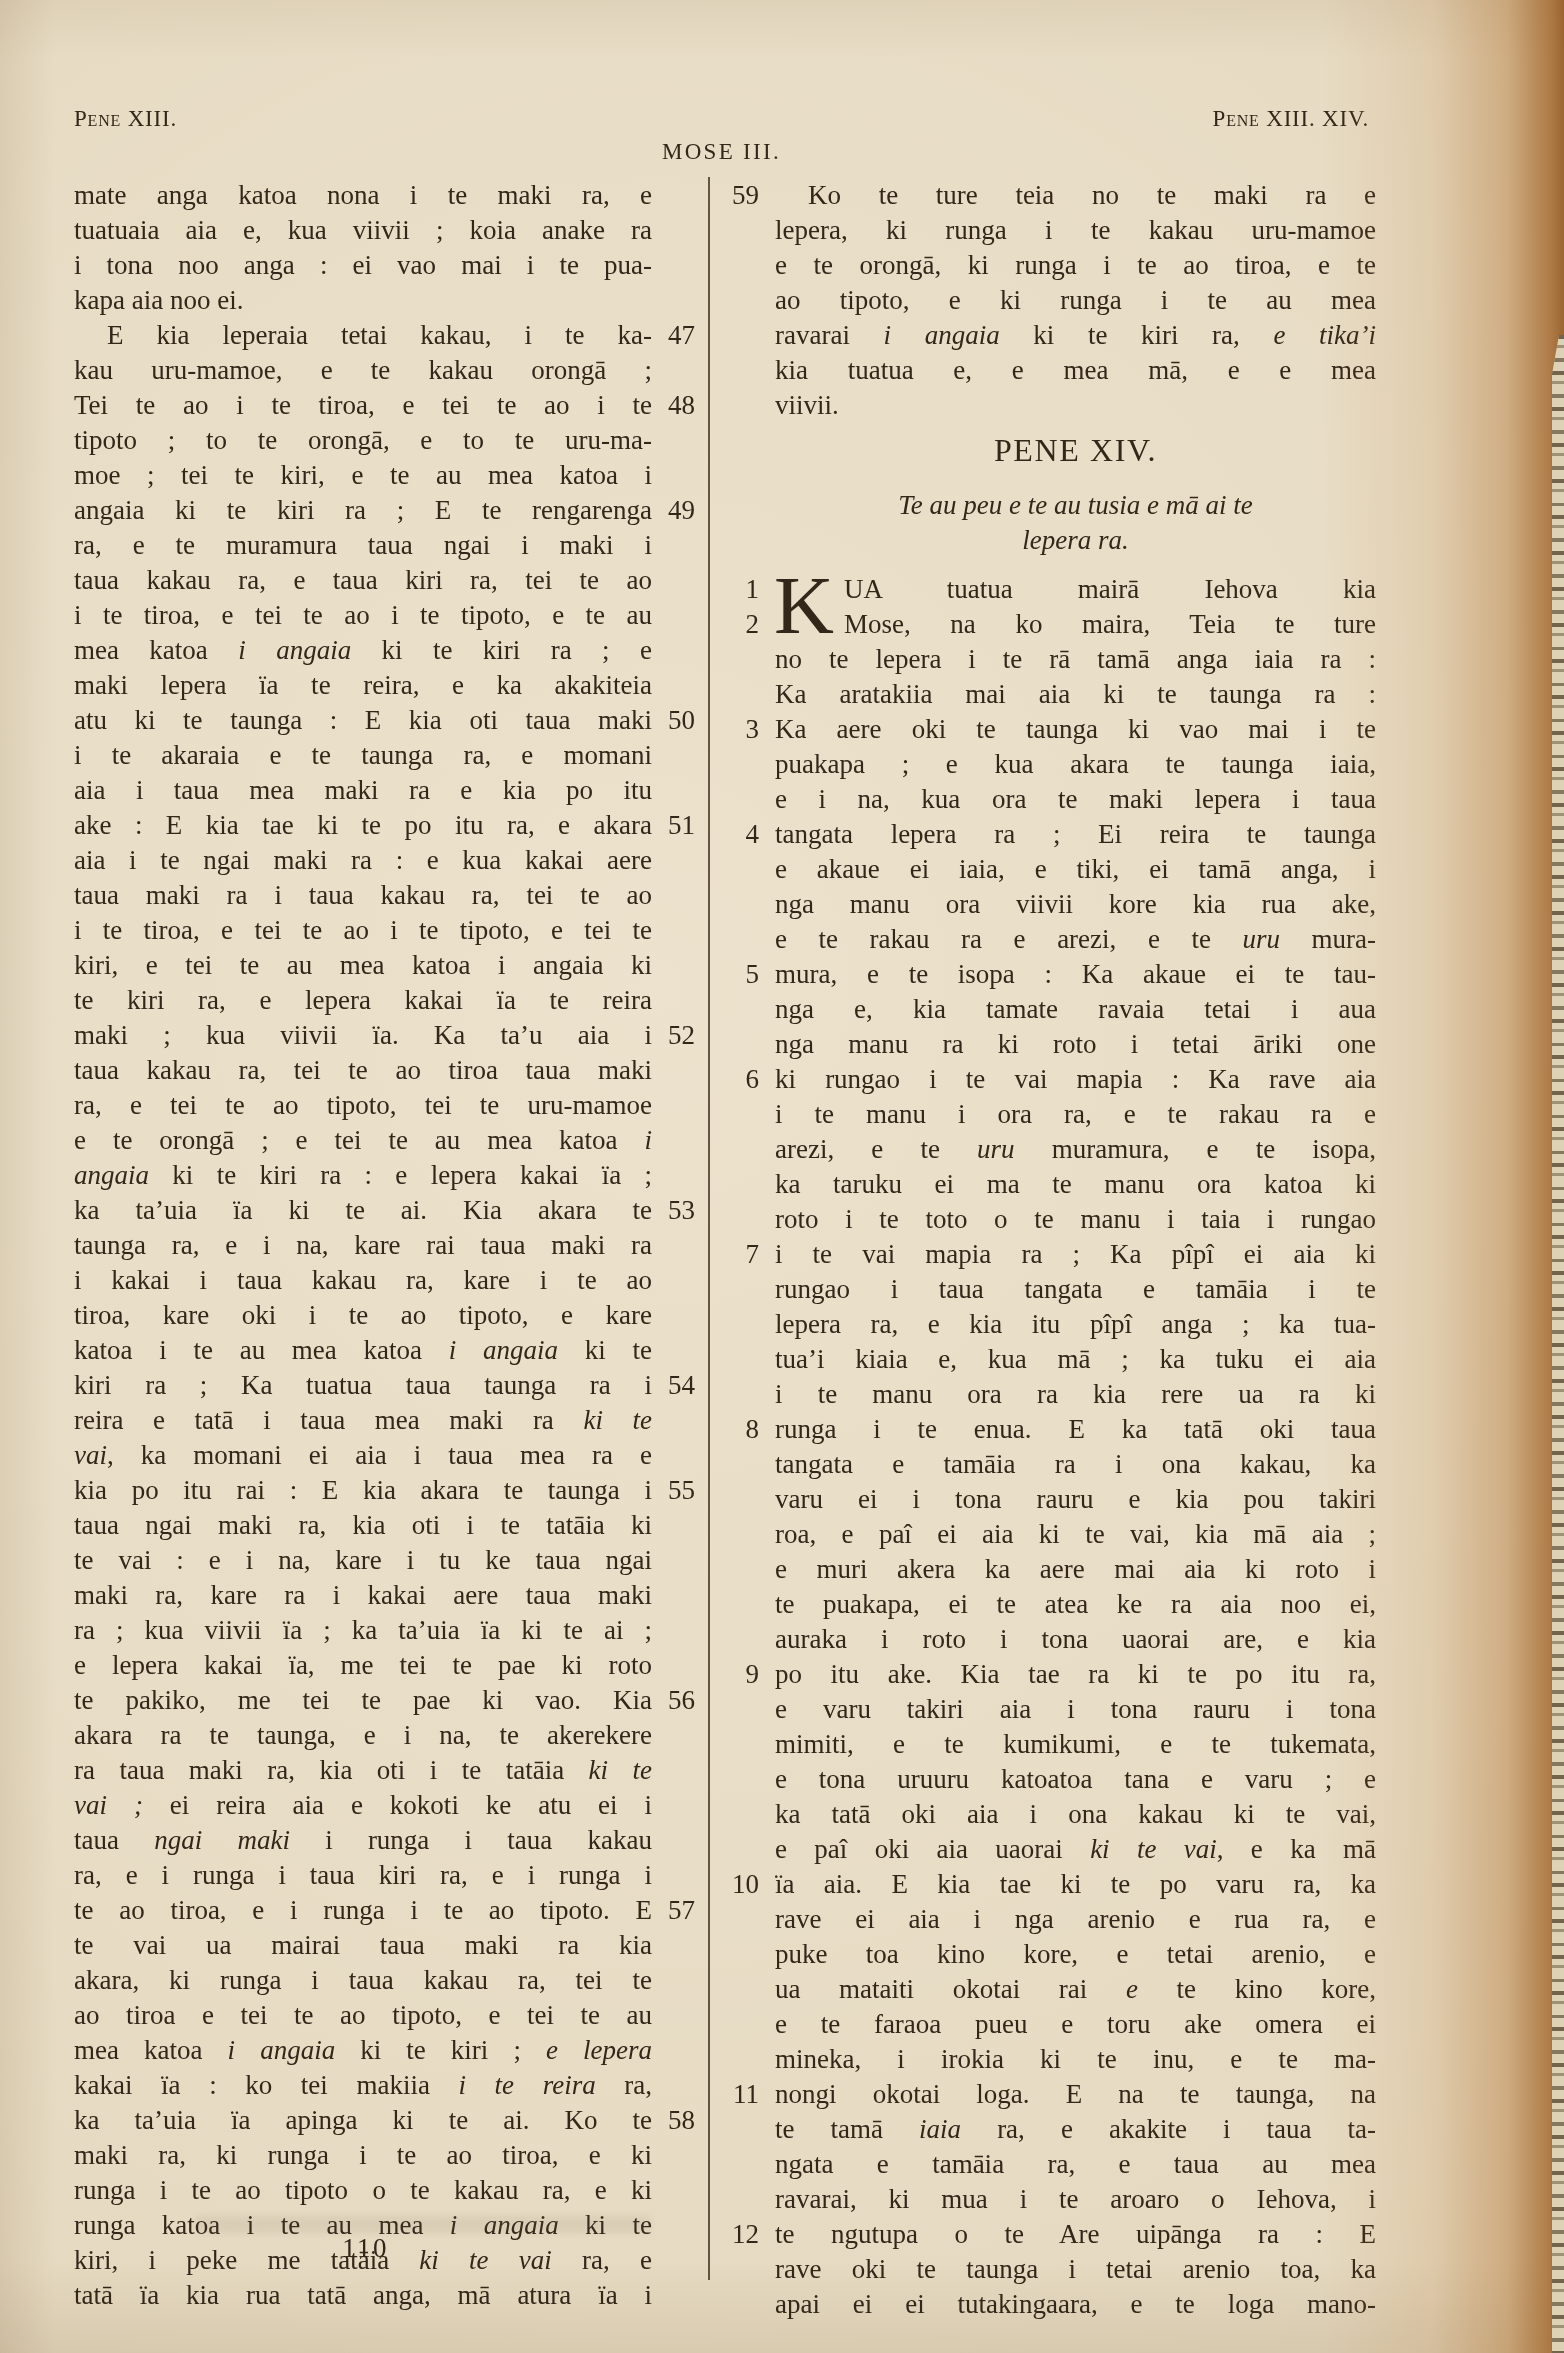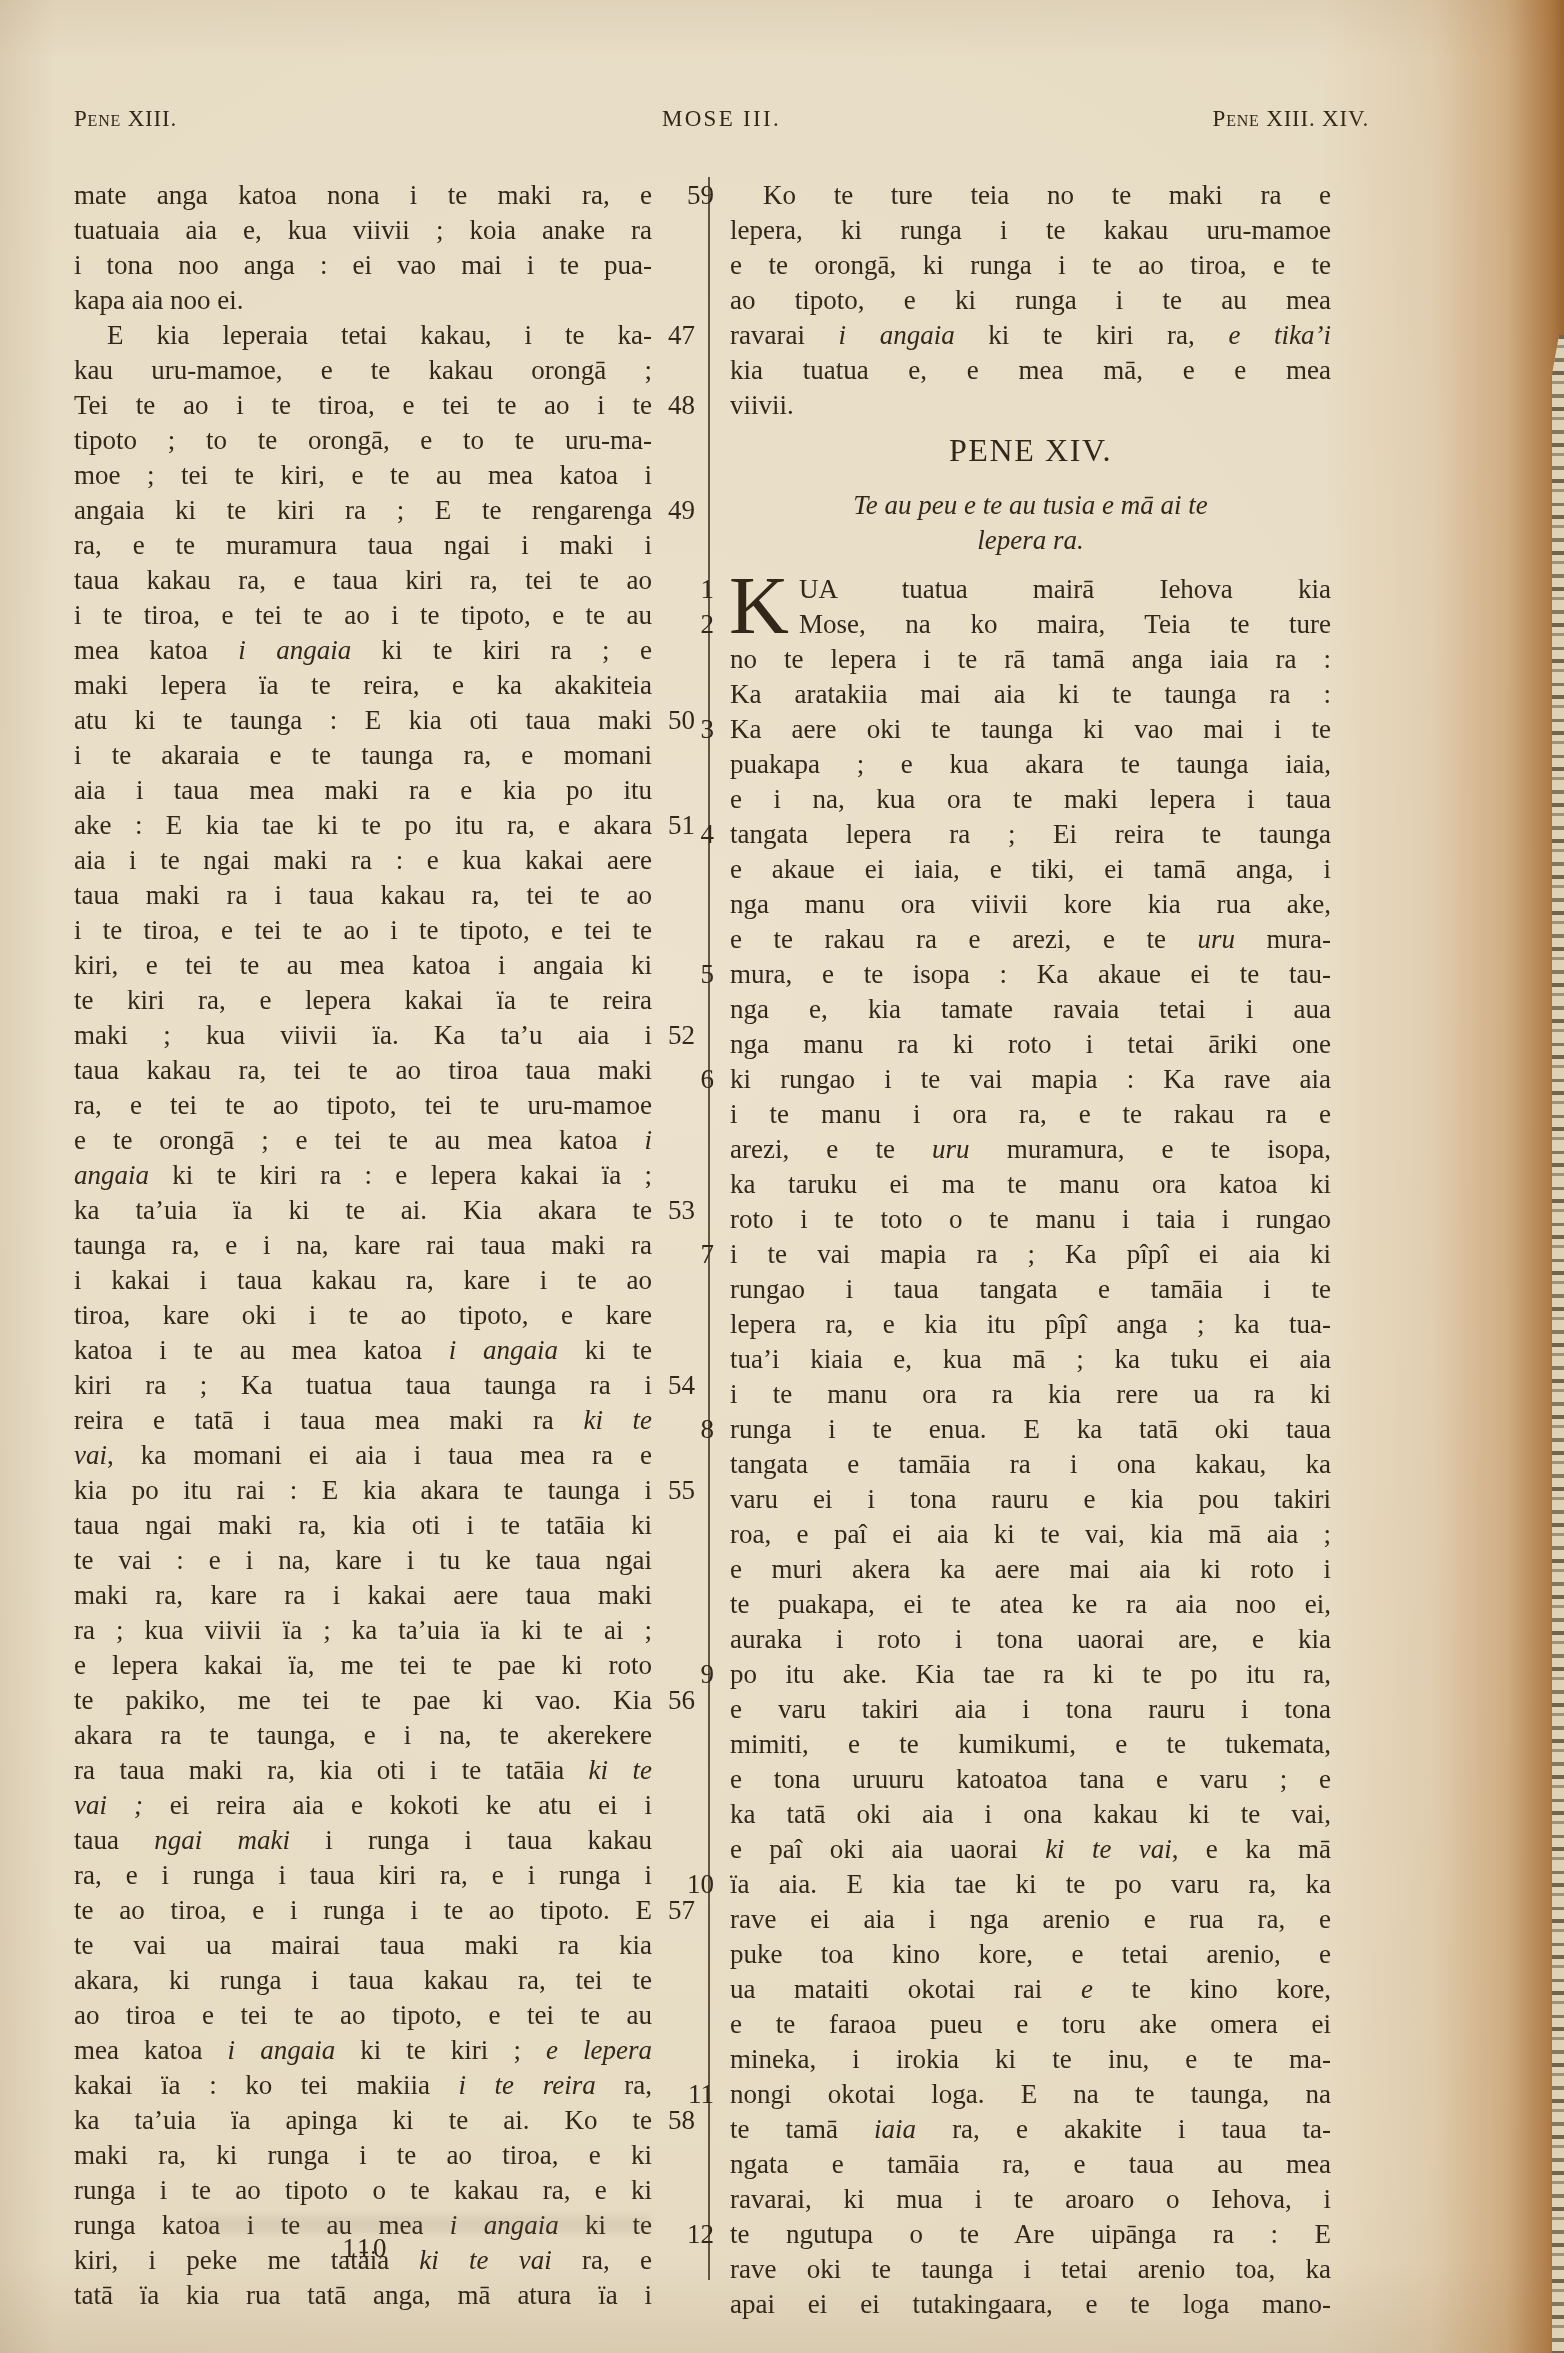--- a/index.html
+++ b/index.html
@@ -36,29 +36,29 @@
       rgba(222,210,182,0) 3.9px 10.2px,
       rgba(96,80,58,.5) 10.2px 13.3px,
       rgba(222,210,182,0) 13.3px 23.5px,
       rgba(96,80,58,.7) 23.5px 27px,
       rgba(222,210,182,0) 27px 36px);
     clip-path:polygon(55% 0, 100% 0, 100% 100%, 0 100%, 0 2%);
     box-shadow:-2.3px 0 3.1px rgba(120,80,40,.45);
   }
   .running-head{position:absolute;top:106px;font-size:23px;letter-spacing:0.8px;}
   .head-left{left:74px;font-variant:small-caps;}
-  .head-center{left:74px;width:1295px;text-align:center;letter-spacing:2.3px;}
+  .head-center{left:74px;width:1295px;text-align:center;letter-spacing:2.3px;margin-top:33px;}
   .head-right{left:74px;width:1295px;text-align:right;font-variant:small-caps;}
 
   .divider{position:absolute;left:708px;top:177px;width:1.6px;height:2103px;
     background:rgba(62,46,30,.78);}
 
   .col{position:absolute;top:178px;font-size:27px;line-height:35px;}
   .col-left{left:74px;width:621px;}
-  .col-right{left:680px;width:651px;}
+  .col-right{left:725px;width:651px;}
 
   .line{position:relative;height:35px;white-space:nowrap;}
   .col-left .line{padding-right:43px;}
   .col-right .line{padding-left:50px;}
   .line .txt{display:block;text-align:justify;text-align-last:justify;white-space:normal;overflow:visible;}
   .line.end .txt{text-align-last:left;}
   .line.indent .txt{text-indent:33px;}
   .num{position:absolute;top:0;font-size:27px;}
   .col-left .num{right:0;width:39px;text-align:right;}
   .col-right .num{left:0;width:34px;text-align:right;}

